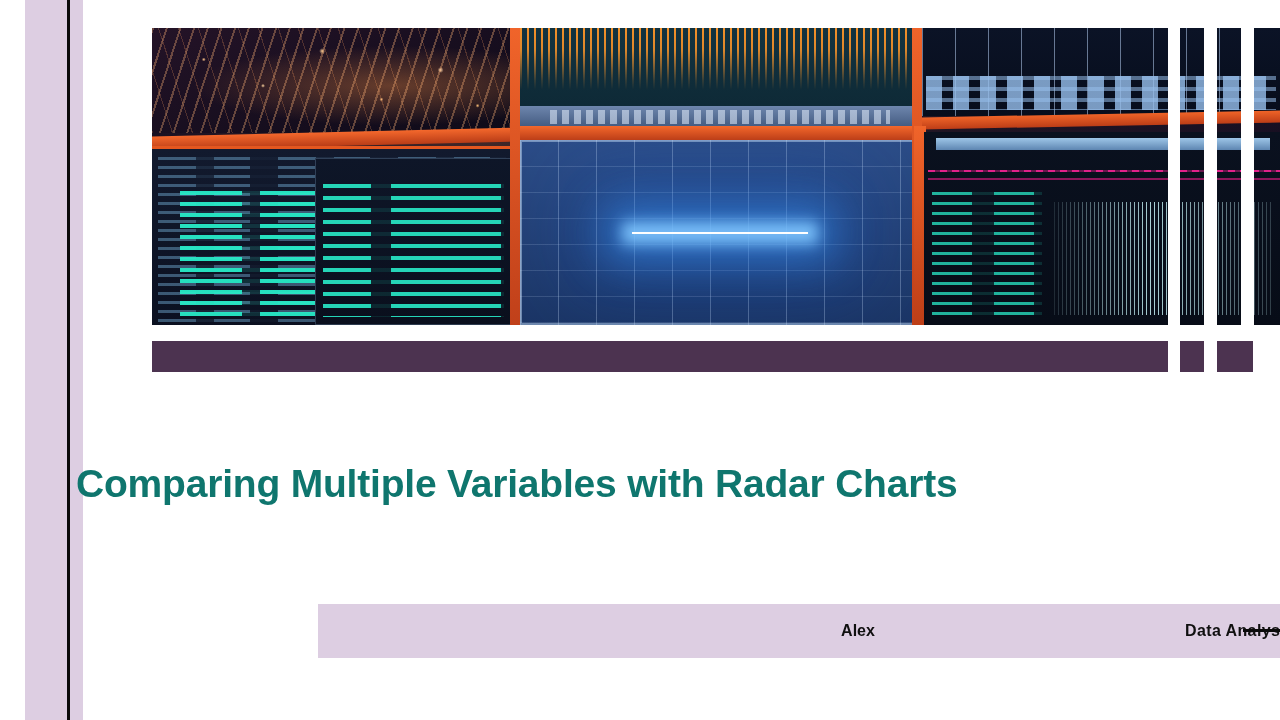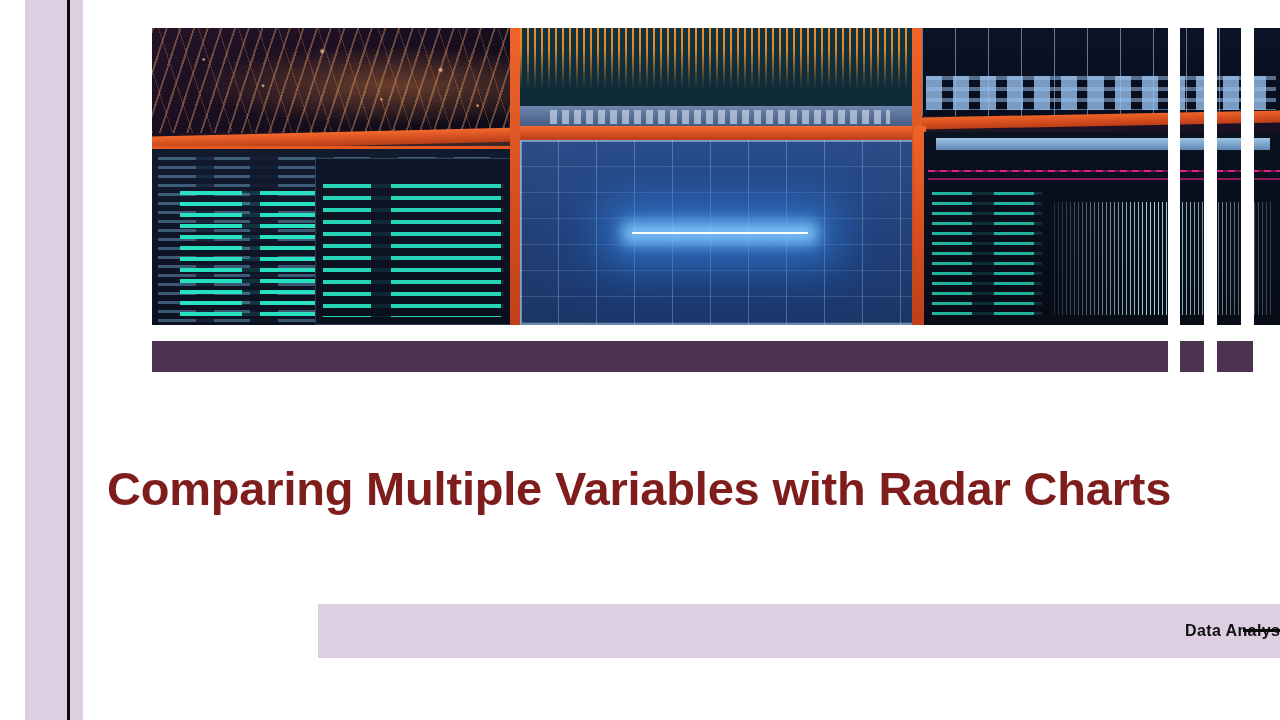--- a/index.html
+++ b/index.html
@@ -261,25 +261,25 @@
   
   .purplebar-seg {
     position: absolute;
     top: 341px; height: 31px;
     background: #4c3350;
   }
 
   
   #title {
     position: absolute;
-    left: 107px; top: 462px;
+    left: 76px; top: 462px;
     width: 1120px;
-    font-size: 47px;
+    font-size: 39px;
     font-weight: bold;
-    color: #7f1d1d;
+    color: #0f766e;
     letter-spacing: -0.2px;
     line-height: 1.15;
     font-family: "Liberation Sans", sans-serif;
     white-space: nowrap;
   }
 
   
   #footerbar {
     position: absolute;
     left: 318px; top: 604px;
@@ -383,17 +383,18 @@
 
   </div>
 
   <div class="purplebar-seg" style="left:152px;width:1016px;"></div>
   <div class="purplebar-seg" style="left:1180px;width:24px;"></div>
   <div class="purplebar-seg" style="left:1217px;width:36px;"></div>
 
   <div id="title">Comparing Multiple Variables with Radar Charts</div>
 
   <div id="footerbar">
+    <div class="footer-name">Alex</div>
     <div class="footer-role">Data Analyst</div>
   </div>
   <div id="footer-rule"></div>
 
 </div>
 
 </body></html>

